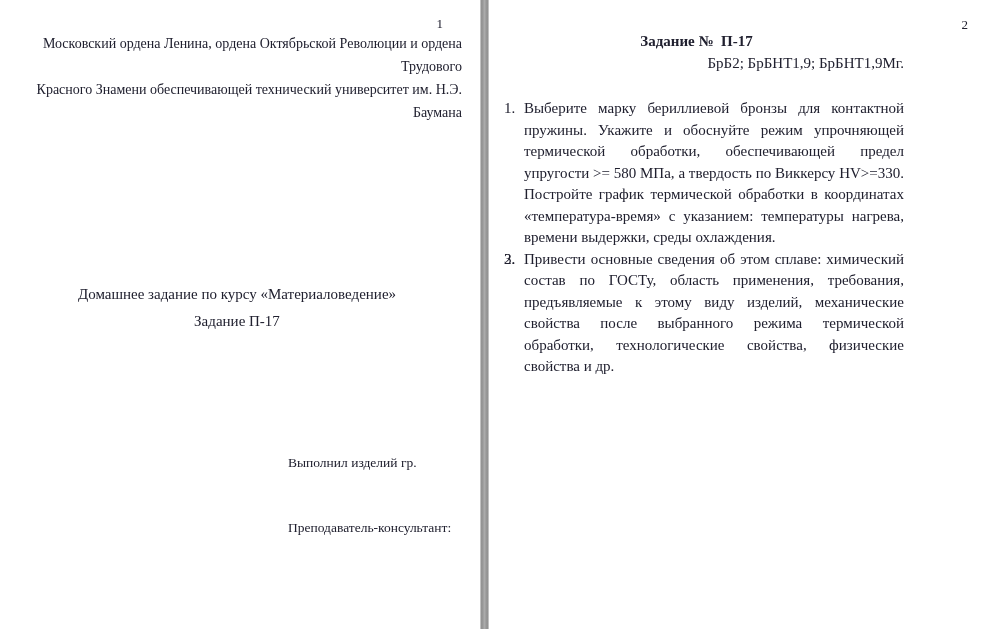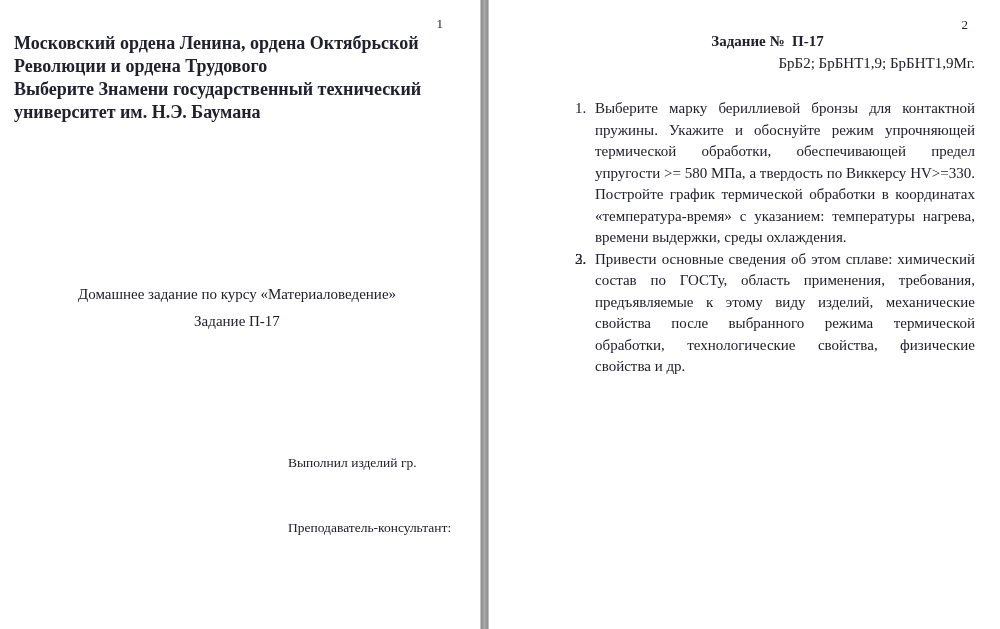--- a/index.html
+++ b/index.html
@@ -10,39 +10,39 @@
     color: #20202f;
     overflow: hidden;
   }
   .stage { position: relative; width: 1000px; height: 629px; background: #ffffff; }
 
   
   .page-left { position: absolute; left: 0; top: 0; width: 480px; height: 629px; background: #ffffff; }
   .p1-num { position: absolute; top: 16px; right: 37px; font-size: 13px; }
   .p1-title {
     position: absolute; top: 32px; left: 14px; right: 18px;
-    text-align: left; font-weight: bold; font-size: 18px; line-height: 23px;
+    text-align: right; font-weight: normal; font-size: 14px; line-height: 23px;
   }
   .p1-course {
     position: absolute; top: 237px; left: 0; right: 6px;
     text-align: center; font-size: 15px; line-height: 27px; margin-top: 44px;
   }
   .p1-student { position: absolute; top: 455px; left: 288px; font-size: 13.5px; }
   .p1-teacher { position: absolute; top: 520px; left: 288px; font-size: 13.5px; }
 
   
   .divider {
     position: absolute; left: 480px; top: 0; width: 9px; height: 629px;
     background: linear-gradient(to right, #d8d8d8 0%, #8e8e8e 18%, #ababab 50%, #8e8e8e 82%, #d8d8d8 100%);
   }
 
   
   .page-right { position: absolute; left: 489px; top: 0; width: 511px; height: 629px; background: #ffffff; }
   .p2-num { position: absolute; top: 17px; right: 32px; font-size: 13px; }
-  .p2-content { margin-left: 71px; width: 415px; font-size: 15px; line-height: 21.5px; }
+  .p2-content { width: 415px; font-size: 15px; line-height: 21.5px; }
   .p2-title {
     margin-top: 31px; text-align: center; font-weight: bold; font-size: 15px;
     white-space: pre;
   }
   .p2-intro { margin-top: 12px; text-align: justify; }
   .p2-alloys { text-align: right; }
   .task-list { margin-top: 24px; list-style: none; }
   .task {
     position: relative; padding-left: 35px; text-align: justify;
   }
@@ -50,21 +50,21 @@
 </style>
 </head>
 <body>
 
 <div class="stage">
 
   <div class="page-left">
     <div class="p1-num">1</div>
     <div class="p1-title">
       <div>Московский ордена Ленина, ордена Октябрьской Революции и ордена Трудового</div>
-      <div>Выберите Знамени государственный технический университет им. Н.Э. Баумана</div>
+      <div>Красного Знамени обеспечивающей технический университет им. Н.Э. Баумана</div>
     </div>
     <div class="p1-course">
       <div>Домашнее задание по курсу «Материаловедение»</div>
       <div>Задание П-17</div>
     </div>
     <div class="p1-student">Выполнил изделий гр.</div>
     <div class="p1-teacher">Преподаватель-консультант:</div>
   </div>
 
   <div class="divider"></div>

